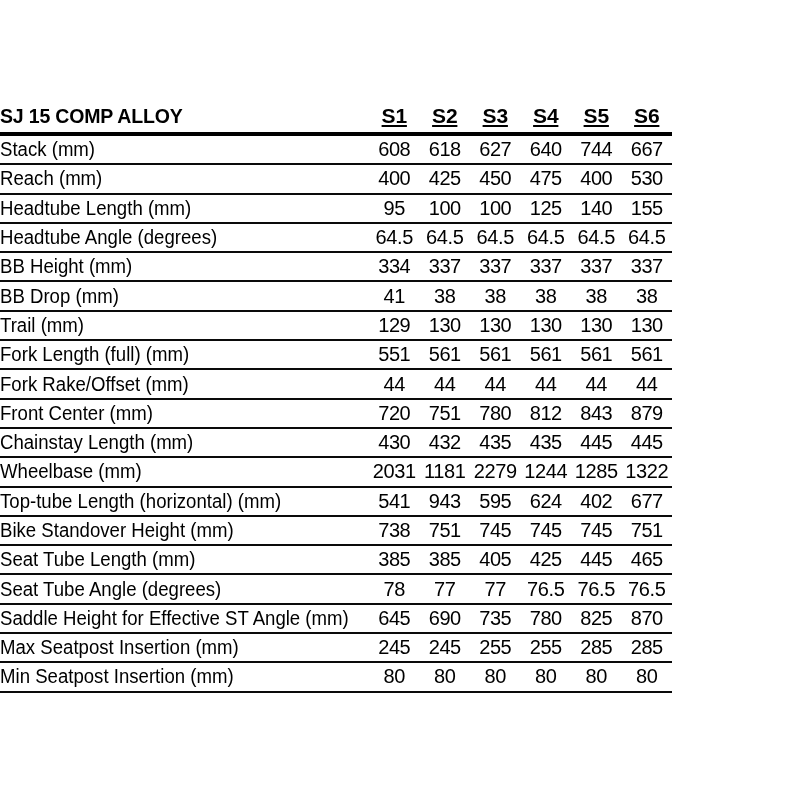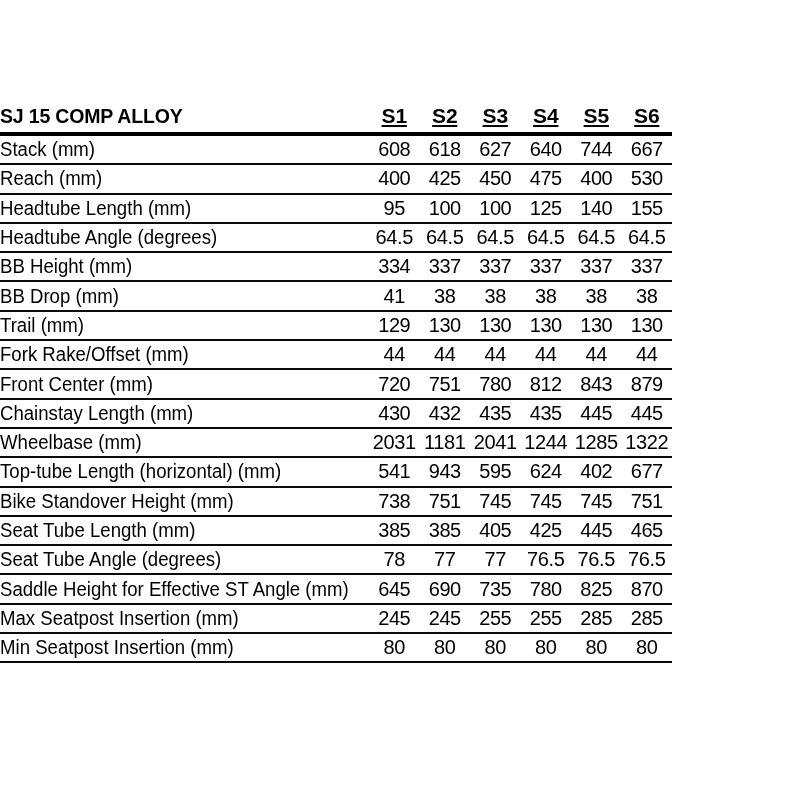--- a/index.html
+++ b/index.html
@@ -144,20 +144,29 @@
         <tr>
           <td class="row-label"><span class="condense">Trail (mm)</span></td>
           <td class="cell-value">129</td>
           <td class="cell-value">130</td>
           <td class="cell-value">130</td>
           <td class="cell-value">130</td>
           <td class="cell-value">130</td>
           <td class="cell-value">130</td>
         </tr>
         <tr>
+          <td class="row-label"><span class="condense">Fork Length (full) (mm)</span></td>
+          <td class="cell-value">551</td>
+          <td class="cell-value">561</td>
+          <td class="cell-value">561</td>
+          <td class="cell-value">561</td>
+          <td class="cell-value">561</td>
+          <td class="cell-value">561</td>
+        </tr>
+        <tr>
           <td class="row-label"><span class="condense">Fork Rake/Offset (mm)</span></td>
           <td class="cell-value">44</td>
           <td class="cell-value">44</td>
           <td class="cell-value">44</td>
           <td class="cell-value">44</td>
           <td class="cell-value">44</td>
           <td class="cell-value">44</td>
         </tr>
         <tr>
           <td class="row-label"><span class="condense">Front Center (mm)</span></td>
@@ -174,21 +183,21 @@
           <td class="cell-value">432</td>
           <td class="cell-value">435</td>
           <td class="cell-value">435</td>
           <td class="cell-value">445</td>
           <td class="cell-value">445</td>
         </tr>
         <tr>
           <td class="row-label"><span class="condense">Wheelbase (mm)</span></td>
           <td class="cell-value">2031</td>
           <td class="cell-value">1181</td>
-          <td class="cell-value">2041</td>
+          <td class="cell-value">2279</td>
           <td class="cell-value">1244</td>
           <td class="cell-value">1285</td>
           <td class="cell-value">1322</td>
         </tr>
         <tr>
           <td class="row-label"><span class="condense">Top-tube Length (horizontal) (mm)</span></td>
           <td class="cell-value">541</td>
           <td class="cell-value">943</td>
           <td class="cell-value">595</td>
           <td class="cell-value">624</td>

